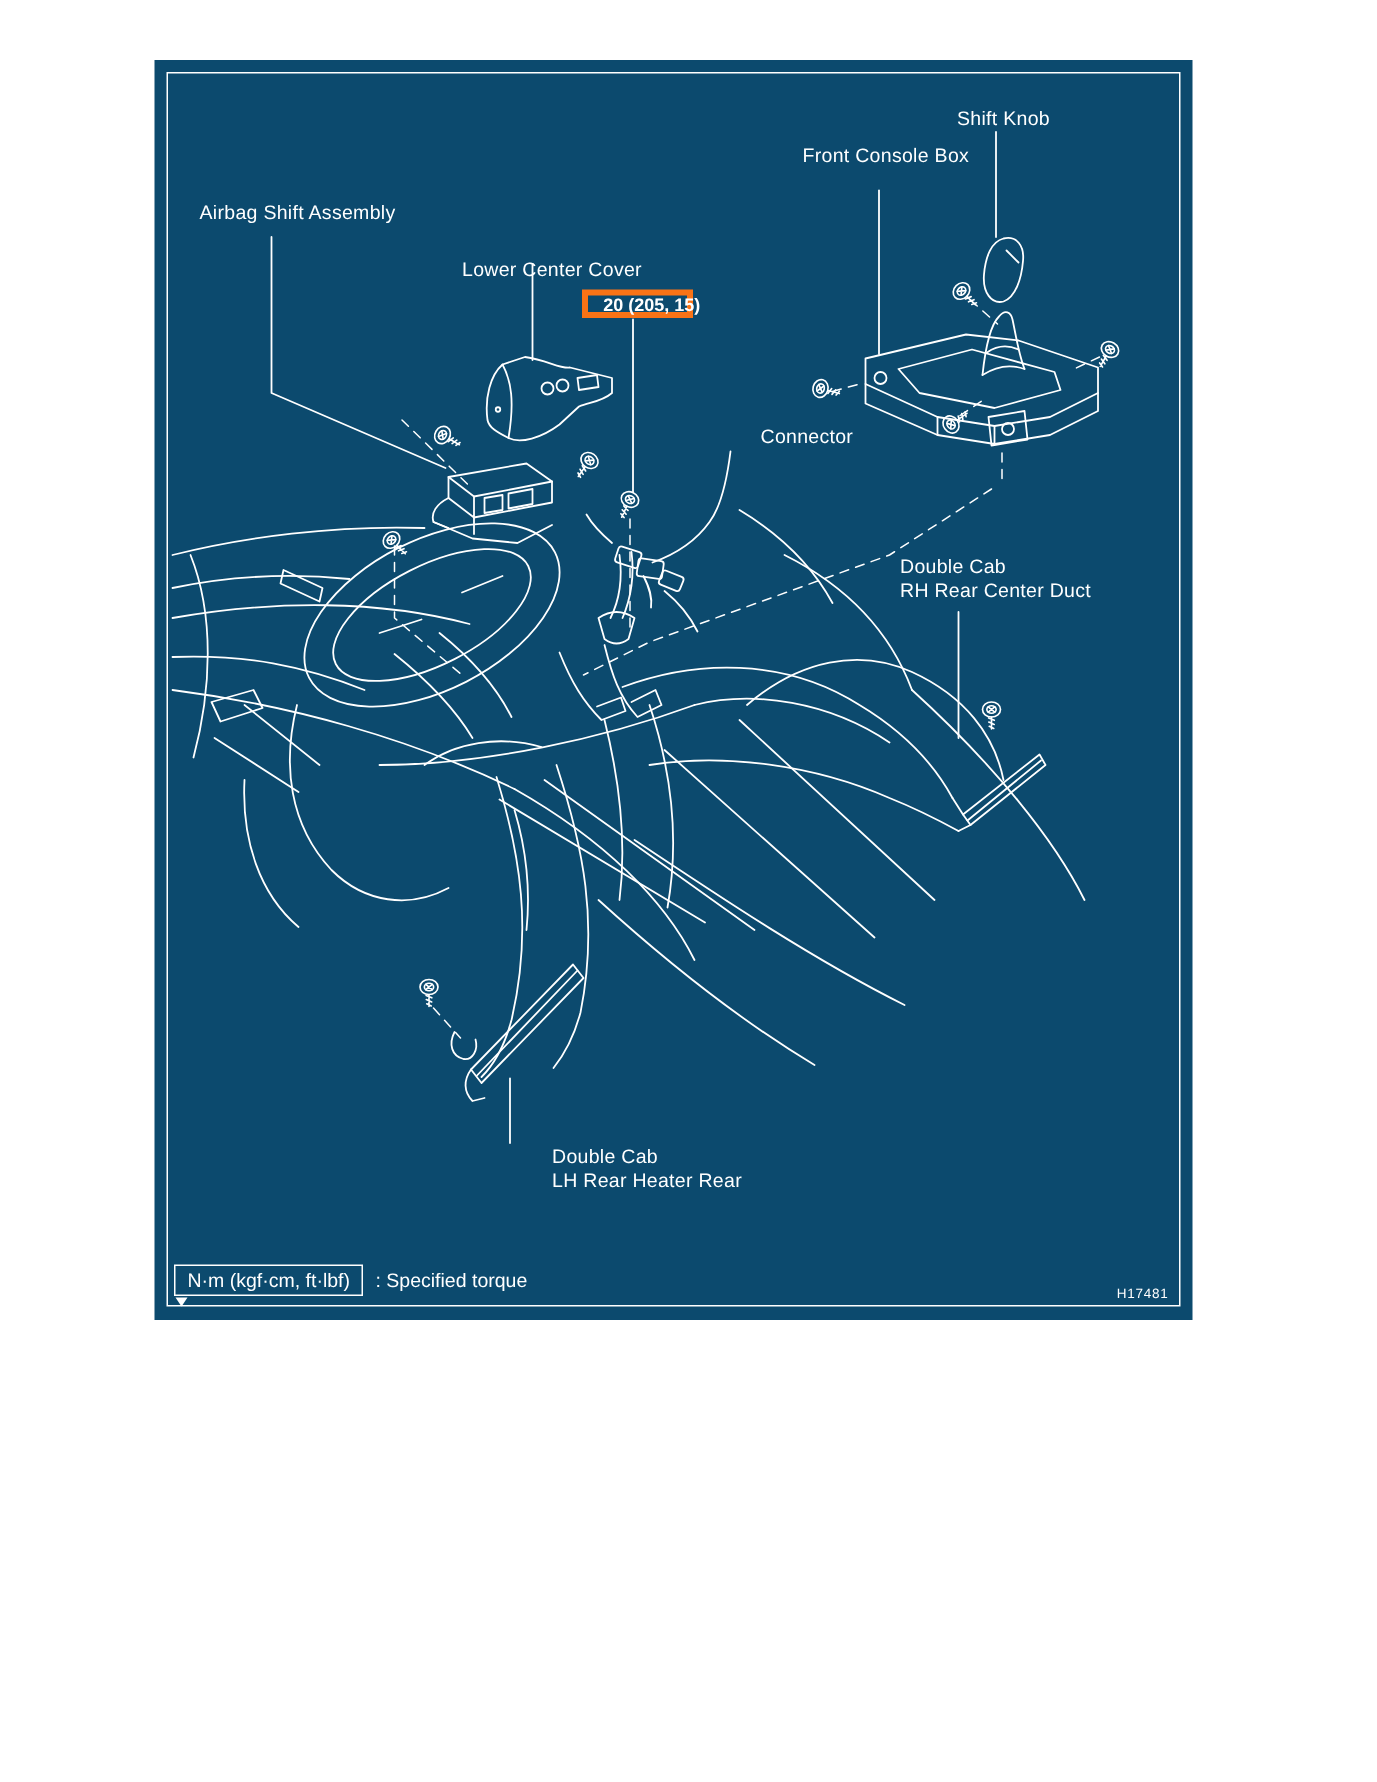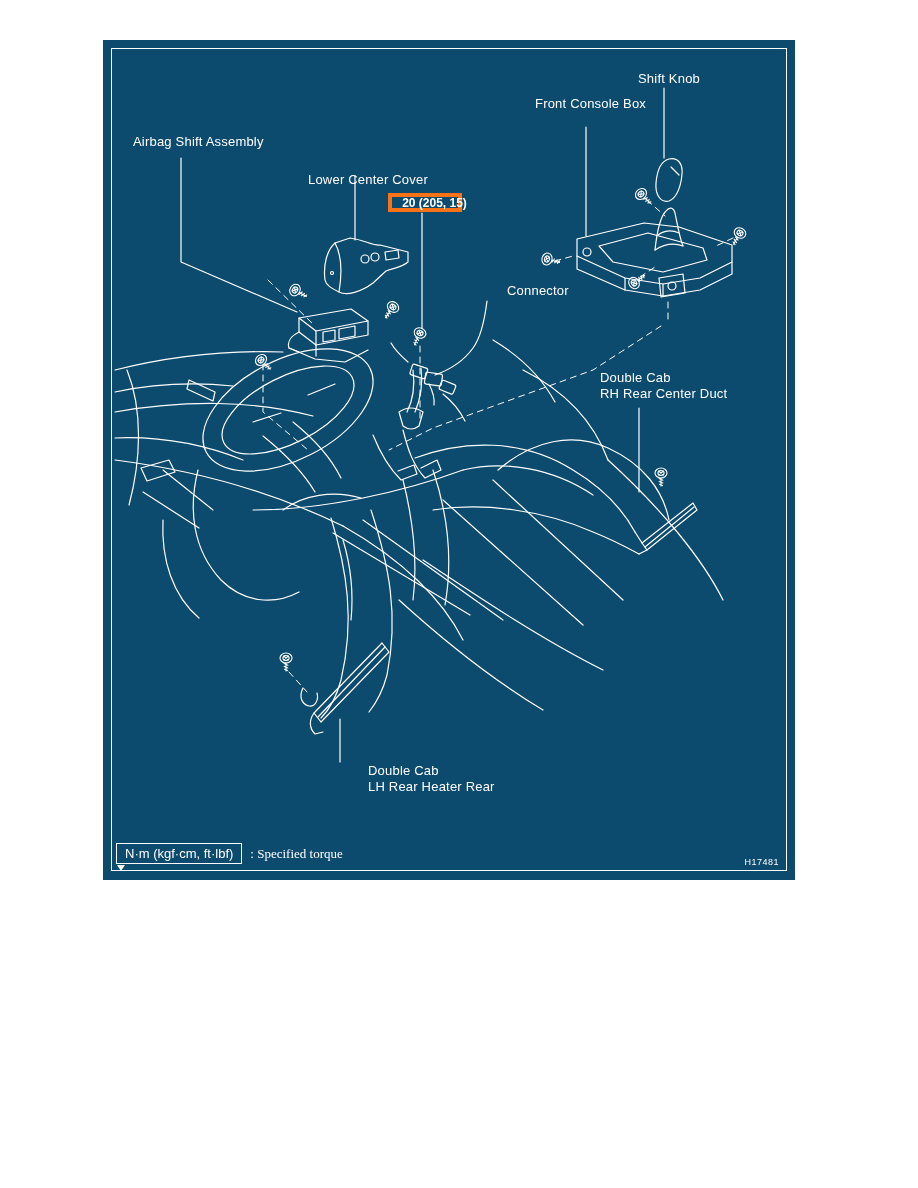--- a/index.html
+++ b/index.html
@@ -28,21 +28,21 @@
   }
 
   .legend {
     position:absolute; left:13px; top:803px; display:flex; align-items:center;
     color:#fff; font-size:13px; white-space:nowrap;
   }
   .legend .legend-box {
     border:1px solid #fff; padding:1px 8px 2px 8px; height:21px;
     display:flex; align-items:center;
   }
-  .legend .legend-desc { margin-left:8px;font-family:Liberation Serif, serif; }
+  .legend .legend-desc { margin-left:8px; }
   .legend-pointer {
     position:absolute; left:14px; top:825px; width:0; height:0;
     border-left:4px solid transparent; border-right:4px solid transparent;
     border-top:6px solid #fff;
   }
 
   .fig-id {
     position:absolute; right:16px; top:817px; color:#fff; font-size:9px;
     letter-spacing:0.5px;
   }

